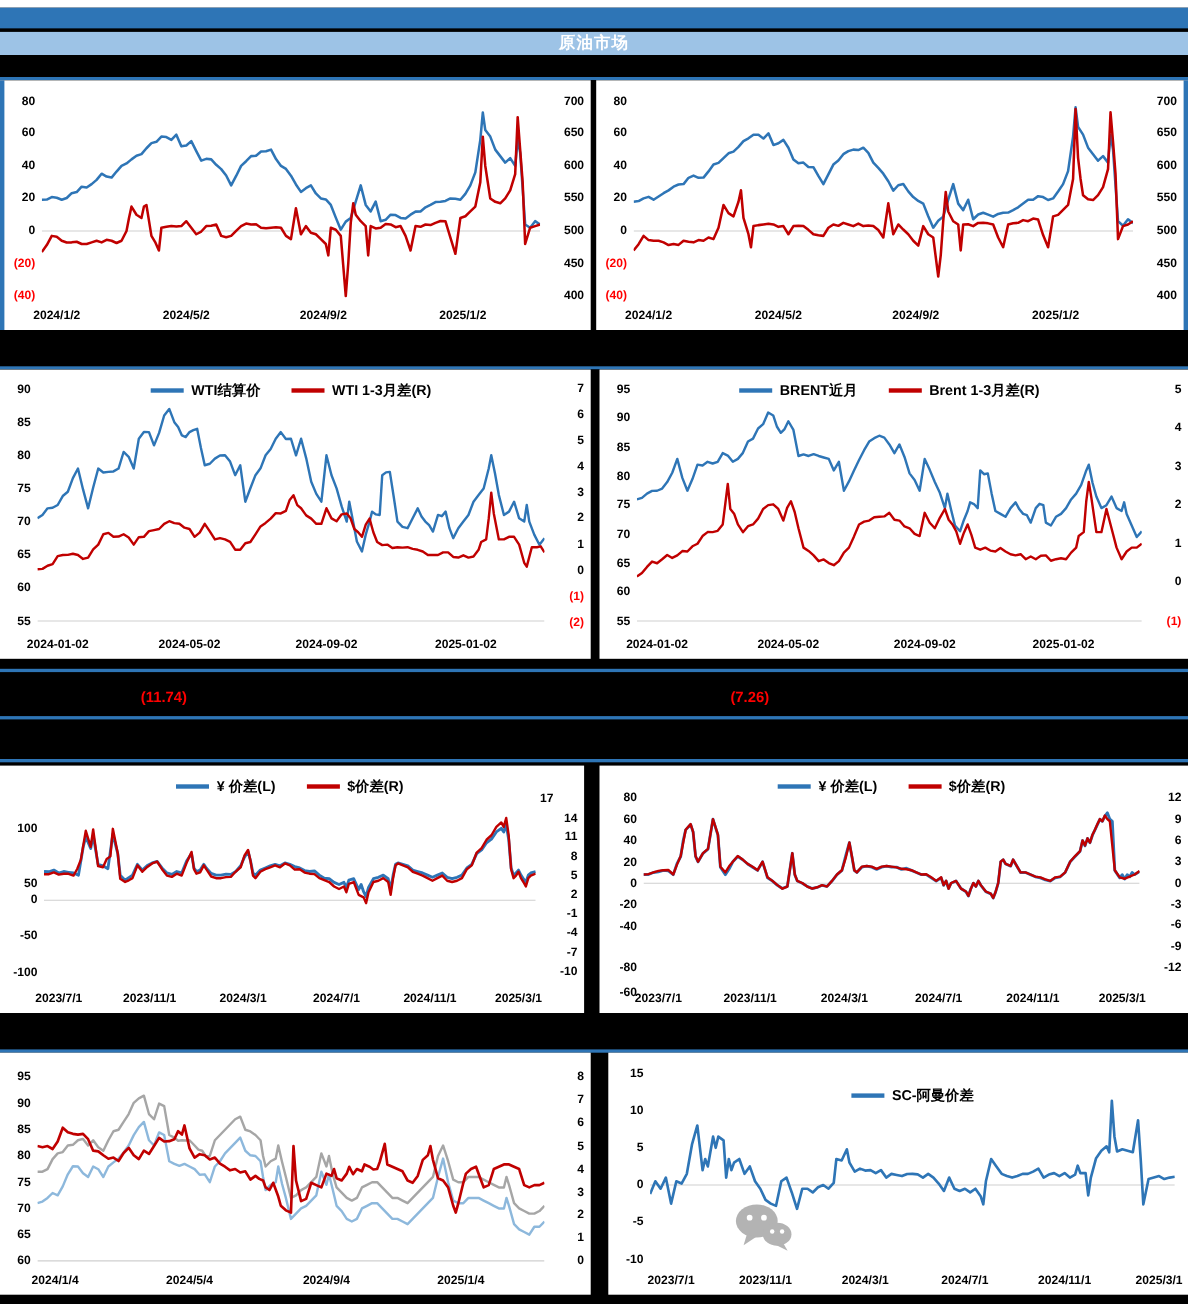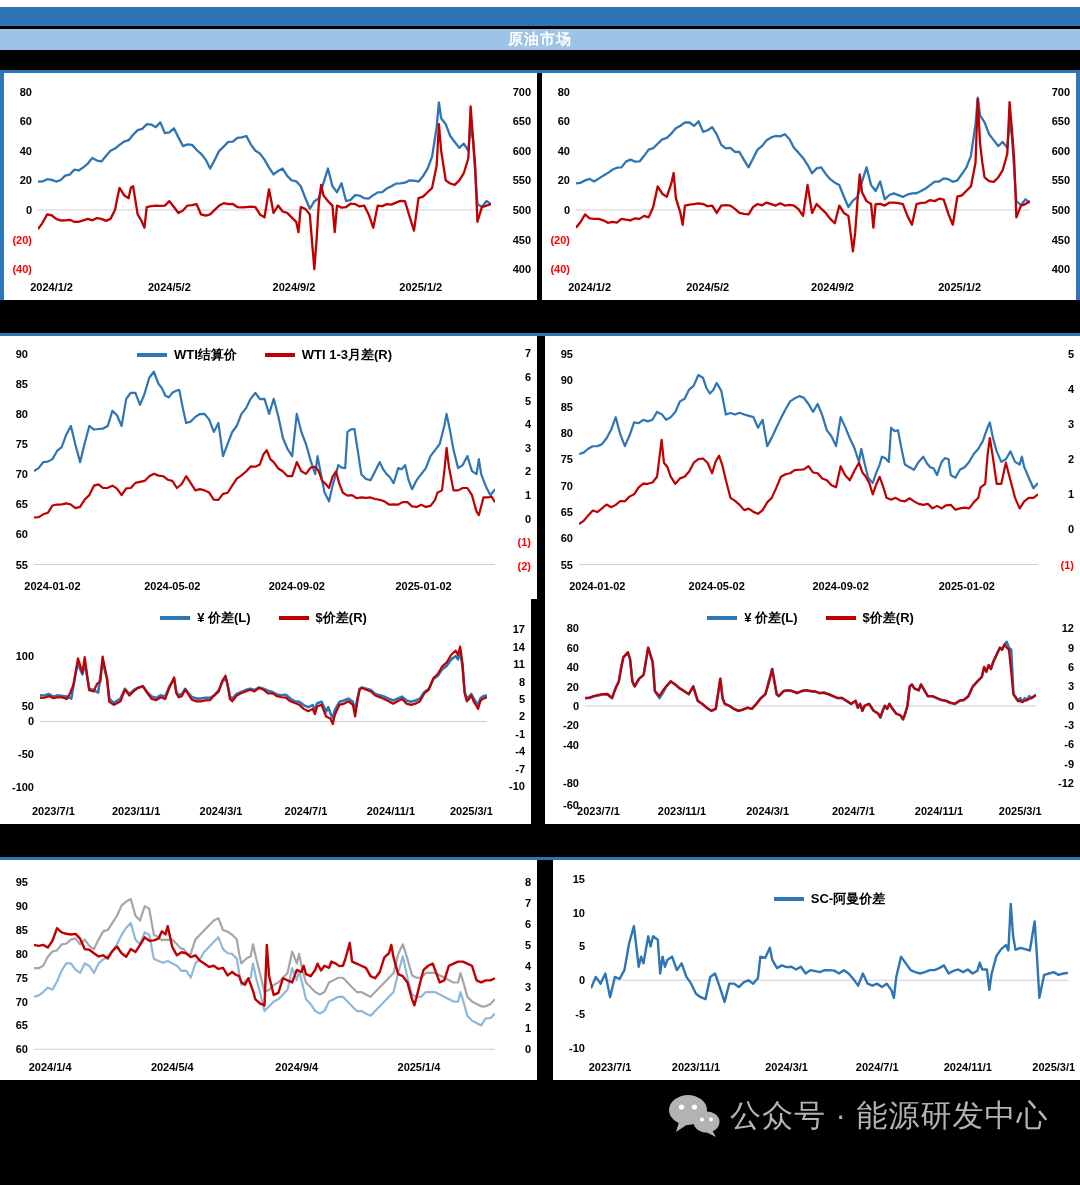--- a/index.html
+++ b/index.html
@@ -161,32 +161,49 @@
         <div class="tick neg" style="position: absolute; left: 497px; width: 32px; top: 221.571px; text-align: right;">(1)</div>
         <div class="xtick" style="left: 52.36px; bottom: 7px;">2024-01-02</div>
         <div class="xtick" style="left: 171.7px; bottom: 7px;">2024-05-02</div>
         <div class="xtick" style="left: 295.63px; bottom: 7px;">2024-09-02</div>
         <div class="xtick" style="left: 421.855px; bottom: 7px;">2025-01-02</div>
         <svg viewBox="0 0 1000 1000" preserveAspectRatio="none" class="cv" style="left: 34px; top: 8px; width: 459px; height: 229px;">
           <line x1="0" x2="1000" y1="963.2183908045977" y2="963.2183908045977" stroke="#CFCFCF" stroke-width="1" vector-effect="non-scaling-stroke"></line>
           <polyline points="0.0,480.5 10.0,474.2 20.0,457.5 30.0,446.6 40.0,446.0 50.0,437.4 60.0,411.5 70.0,374.5 80.0,319.5 90.0,394.9 100.0,446.0 110.0,399.7 120.0,342.5 130.0,346.0 140.0,331.0 150.0,337.8 160.0,331.0 170.0,296.6 180.0,306.3 190.0,331.0 200.0,319.5 210.0,295.6 220.0,250.6 230.0,239.1 240.0,199.0 250.0,181.6 260.0,135.6 270.0,147.1 277.5,192.0 285.0,216.1 292.5,201.0 300.0,170.1 310.0,204.6 320.0,308.0 330.0,301.6 340.0,308.0 350.0,300.5 360.0,308.0 370.0,313.9 380.0,319.5 390.0,365.5 400.0,331.0 410.0,446.0 420.0,408.9 430.0,365.5 440.0,323.7 450.0,285.1 460.0,250.6 470.0,237.2 480.0,227.6 490.0,235.0 500.0,262.1 510.0,296.6 520.0,262.1 530.0,311.8 540.0,377.0 550.0,402.9 560.0,446.0 570.0,319.5 580.0,363.1 590.0,411.5 600.0,454.1 610.0,514.9 615.0,457.5 622.5,523.5 630.0,583.9 640.0,606.9 647.5,562.8 655.0,526.4 660.0,492.0 667.5,498.8 675.0,514.9 680.0,365.5 687.5,380.4 695.0,377.0 702.5,456.5 710.0,526.4 720.0,538.0 730.0,549.4 740.0,514.9 750.0,492.0 757.5,519.8 765.0,537.9 772.5,543.0 780.0,572.4 790.0,514.9 797.5,498.0 805.0,503.4 810.0,572.4 820.0,583.9 830.0,549.4 840.0,537.9 850.0,514.9 860.0,480.5 870.0,457.5 880.0,423.0 890.0,365.5 895.0,342.5 902.5,415.3 910.0,469.0 920.0,514.9 930.0,503.4 940.0,469.0 950.0,514.9 960.0,526.4 965.0,492.0 970.0,537.9 980.0,583.9 990.0,629.9 1000.0,606.9 " fill="none" stroke="#2E75B6" stroke-width="2.2" stroke-linejoin="round" vector-effect="non-scaling-stroke"></polyline>
           <polyline points="0.0,786.8 10.0,772.8 20.0,748.5 30.0,727.1 40.0,733.8 50.0,717.8 60.0,700.9 70.0,712.7 80.0,702.5 90.0,685.5 100.0,687.1 110.0,666.5 120.0,656.4 130.0,625.8 140.0,610.1 150.0,610.4 160.0,605.0 170.0,579.8 180.0,418.7 185.0,518.4 192.5,537.2 200.0,579.8 210.0,610.4 220.0,586.7 230.0,579.8 240.0,556.6 250.0,518.4 260.0,503.1 270.0,499.9 280.0,518.4 290.0,564.4 297.5,514.2 305.0,487.7 312.5,530.4 320.0,595.1 330.0,671.8 340.0,684.9 350.0,702.5 360.0,725.5 370.0,718.8 380.0,733.1 390.0,741.7 400.0,725.5 410.0,691.5 420.0,671.8 430.0,627.2 440.0,579.8 450.0,568.8 460.0,564.4 470.0,551.0 480.0,549.1 490.0,547.9 500.0,533.7 510.0,561.3 520.0,564.4 530.0,587.6 540.0,595.1 550.0,617.3 560.0,625.8 570.0,533.7 580.0,573.1 590.0,595.1 600.0,553.3 610.0,518.4 617.5,561.2 625.0,579.8 632.5,607.5 640.0,656.4 647.5,613.3 655.0,579.8 662.5,621.2 670.0,671.8 680.0,679.9 690.0,671.8 700.0,683.5 710.0,687.1 720.0,673.7 730.0,687.1 740.0,698.2 750.0,702.5 760.0,698.0 770.0,717.8 780.0,707.0 790.0,717.8 800.0,704.3 810.0,702.5 820.0,724.0 830.0,717.8 840.0,714.2 850.0,717.8 860.0,691.6 870.0,671.8 875.0,625.8 885.0,610.4 890.0,487.7 895.0,411.0 900.0,472.4 910.0,610.4 920.0,610.4 930.0,518.4 940.0,595.1 950.0,671.8 960.0,717.8 970.0,687.1 980.0,671.8 990.0,671.8 1000.0,656.4 " fill="none" stroke="#C00000" stroke-width="2.2" stroke-linejoin="round" vector-effect="non-scaling-stroke"></polyline>
         </svg>
-      </div>
-  </div>
-
+        <div class="legend" style="left: 34px; width: 459px; top: 10px;">
+          <span class="item">
+            <span class="sw" style="background: rgb(46, 117, 182);"></span>
+            <span>BRENT近月</span>
+          </span>
+          <span class="item">
+            <span class="sw" style="background: rgb(192, 0, 0);"></span>
+            <span>Brent 1-3月差(R)</span>
+          </span>
+        </div>
+      </div>
+  </div>
+
+  <div class="band3">
+    <div class="bl" style="top:9px"></div>
+    <div class="bl" style="top:52px"></div>
+    <div class="bl" style="top:91px"></div>
+    <span class="ann" style="left:128px;top:27px">(11.74)</span>
+    <span class="ann" style="left:664px;top:27px">(7.26)</span>
+  </div>
 
   <div class="row" style="height:225px">
     <div class="panel" style="width:531px">
         <div class="tick" style="position: absolute; left: 2px; width: 32px; top: 50.0582px; text-align: right;">100</div>
         <div class="tick" style="position: absolute; left: 2px; width: 32px; top: 100px; text-align: right;">50</div>
         <div class="tick" style="position: absolute; left: 2px; width: 32px; top: 115.469px; text-align: right;">0</div>
         <div class="tick" style="position: absolute; left: 2px; width: 32px; top: 148.175px; text-align: right;">-50</div>
         <div class="tick" style="position: absolute; left: 2px; width: 32px; top: 180.88px; text-align: right;">-100</div>
-        <div class="tick" style="position: absolute; left: 491px; width: 34px; top: 23.128px; text-align: right;">17</div>
+        <div class="tick" style="position: absolute; left: 491px; width: 34px; top: 23.128px; text-align: left;">17</div>
         <div class="tick" style="position: absolute; left: 491px; width: 34px; top: 40.5976px; text-align: right;">14</div>
         <div class="tick" style="position: absolute; left: 491px; width: 34px; top: 58.0671px; text-align: right;">11</div>
         <div class="tick" style="position: absolute; left: 491px; width: 34px; top: 75.5366px; text-align: right;">8</div>
         <div class="tick" style="position: absolute; left: 491px; width: 34px; top: 93.0061px; text-align: right;">5</div>
         <div class="tick" style="position: absolute; left: 491px; width: 34px; top: 110.476px; text-align: right;">2</div>
         <div class="tick" style="position: absolute; left: 491px; width: 34px; top: 127.945px; text-align: right;">-1</div>
         <div class="tick" style="position: absolute; left: 491px; width: 34px; top: 145.415px; text-align: right;">-4</div>
         <div class="tick" style="position: absolute; left: 491px; width: 34px; top: 162.884px; text-align: right;">-7</div>
         <div class="tick" style="position: absolute; left: 491px; width: 34px; top: 180.354px; text-align: right;">-10</div>
         <div class="xtick" style="left: 53.41px; bottom: 7px;">2023/7/1</div>
@@ -320,15 +337,14 @@
     <svg width="52" height="44" viewBox="0 0 52 44">
       <ellipse cx="20" cy="16" rx="19" ry="15" fill="#B3B3B3"></ellipse>
       <polygon points="11,28 8,38 20,30" fill="#B3B3B3"></polygon>
       <circle cx="13.5" cy="13" r="2.6" fill="#fff"></circle>
       <circle cx="26.5" cy="13" r="2.6" fill="#fff"></circle>
       <ellipse cx="38.5" cy="28" rx="13" ry="10.5" fill="#B3B3B3"></ellipse>
       <polygon points="44,36 48,43 37,37.5" fill="#B3B3B3"></polygon>
       <circle cx="34" cy="25.5" r="2" fill="#fff"></circle>
       <circle cx="43" cy="25.5" r="2" fill="#fff"></circle>
     </svg>
-    <span>公众号 · 能源研发中心</span>
   </div>
 </div>
 
 </body></html>

